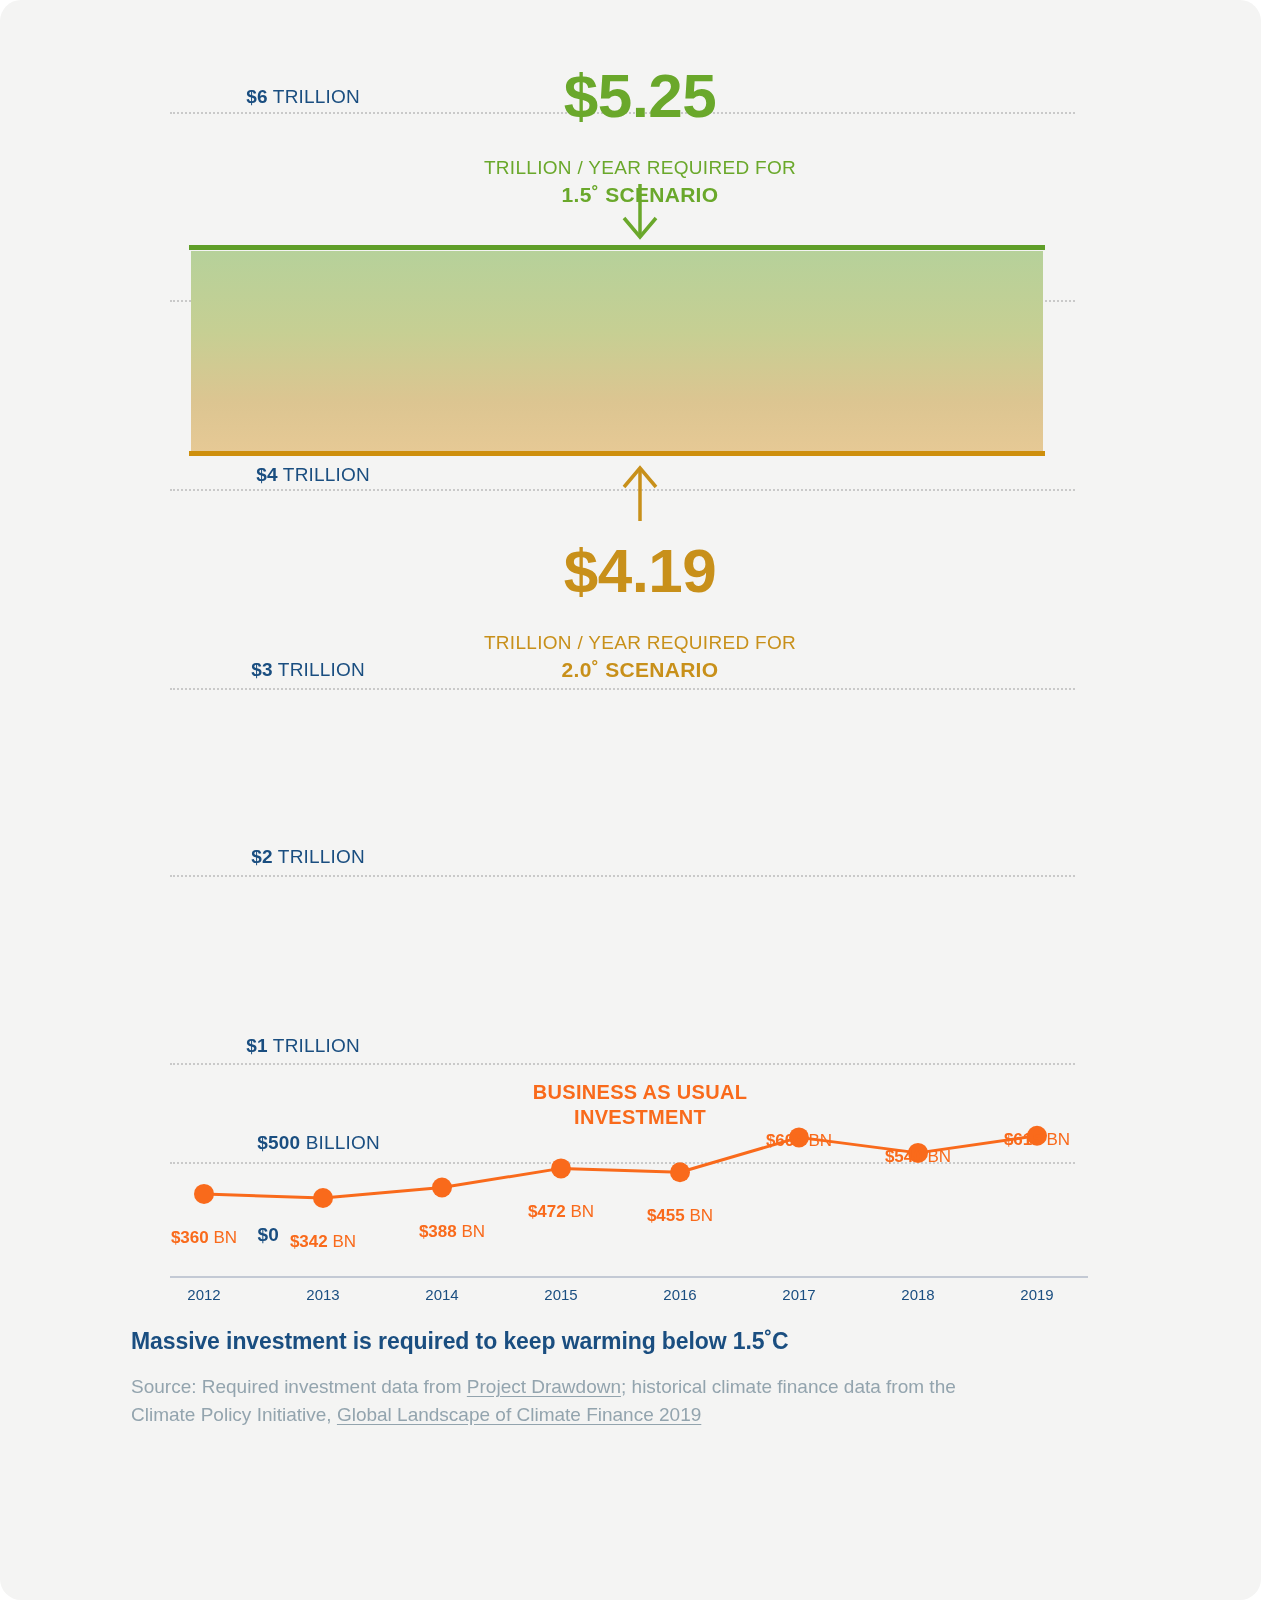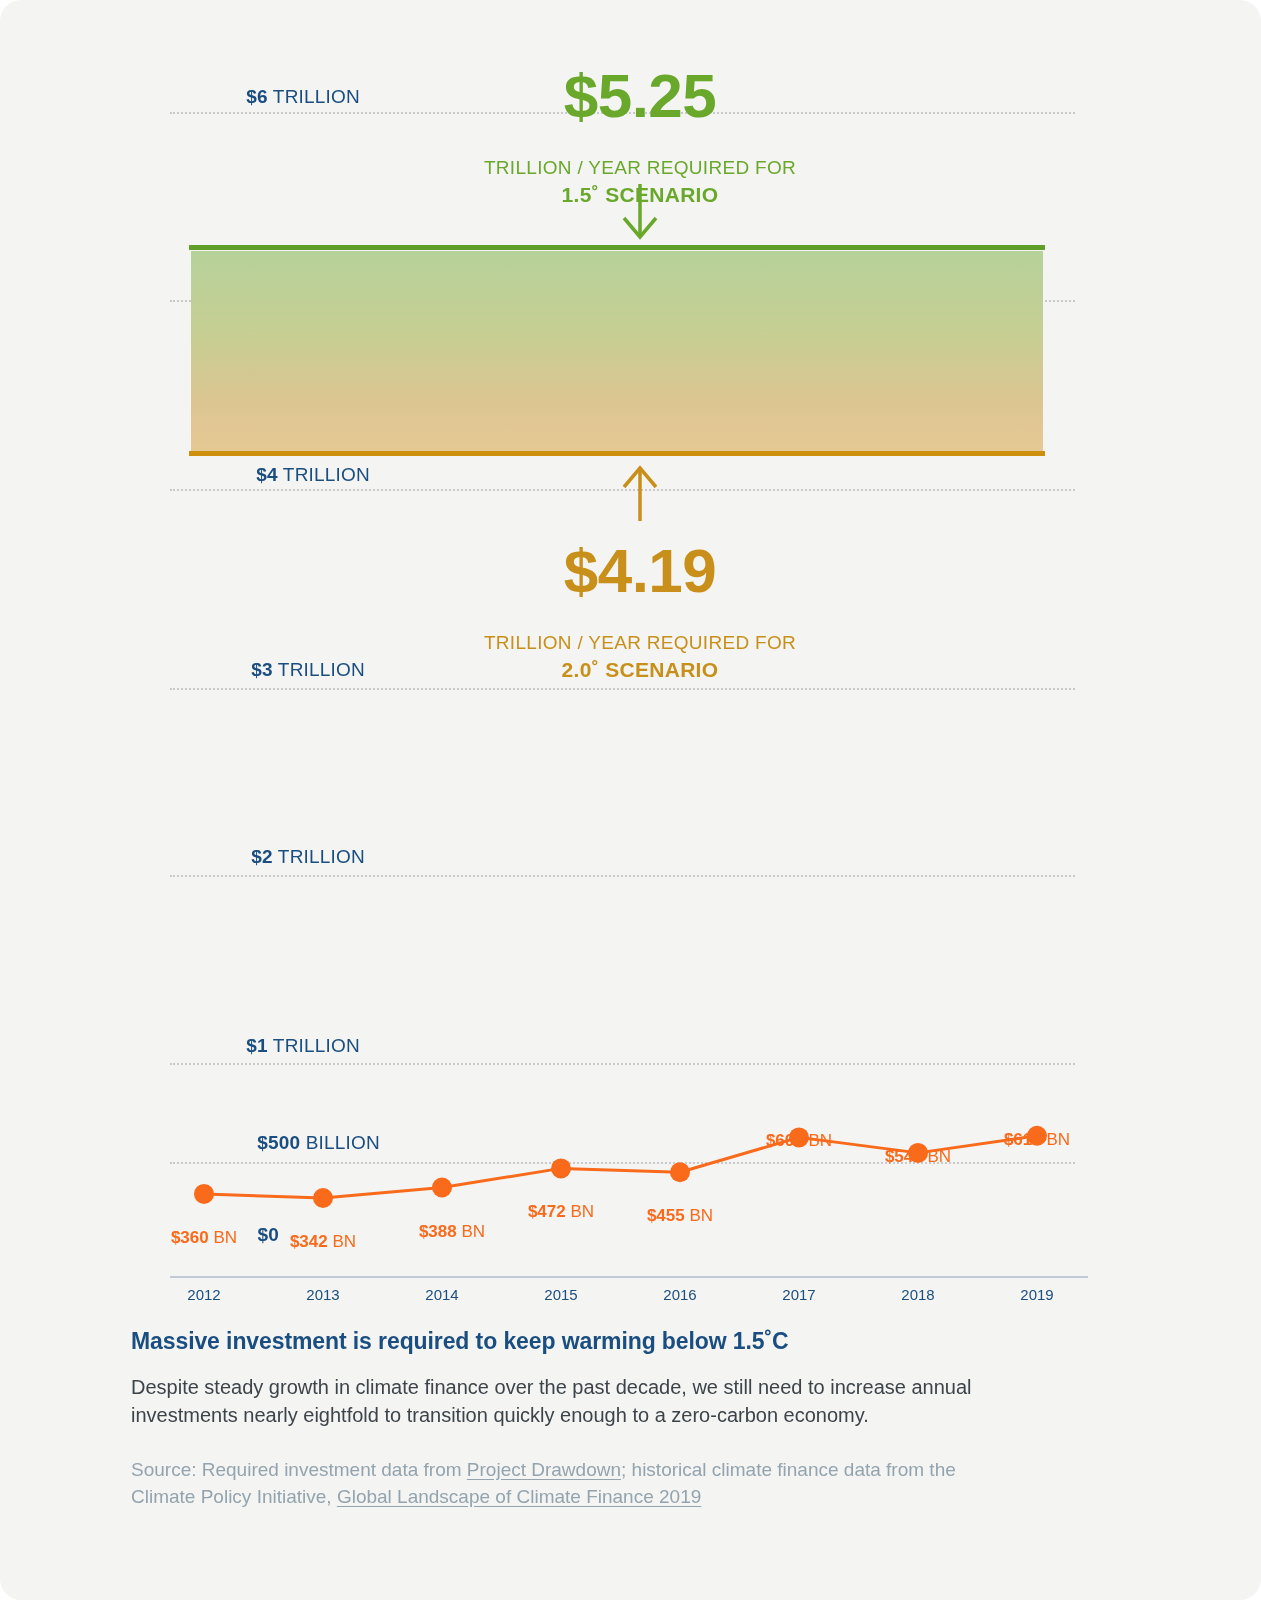--- a/index.html
+++ b/index.html
@@ -230,20 +230,24 @@
   <svg class="arrow" id="arrow-up" viewBox="0 0 60 60">
     <line x1="30" y1="8" x2="30" y2="58" stroke="#c8901a" stroke-width="3.5"></line>
     <polyline points="14,24 30,5 46,24" fill="none" stroke="#c8901a" stroke-width="3.5"></polyline>
   </svg>
   <div class="callout" id="callout-gold">
     <span class="big">$4.19</span>
     <span class="line2">TRILLION / YEAR REQUIRED FOR</span>
     <span class="line3">2.0˚ SCENARIO</span>
   </div>
 
+  <div id="series-title">
+    <div>BUSINESS AS USUAL</div>
+    <div>INVESTMENT</div>
+  </div>
 
   <svg id="linechart">
     <polyline id="series-path" fill="none" stroke="#f96a1b" stroke-width="3" stroke-linejoin="round" points="204,1193.92 323,1198.024 442,1187.536 561,1168.384 680,1172.26 799,1137.376 918,1152.88 1037,1135.78"></polyline>
     <g id="series-markers">
         <circle cx="204" cy="1193.92" r="10" fill="#f96a1b"></circle>
         <circle cx="323" cy="1198.024" r="10" fill="#f96a1b"></circle>
         <circle cx="442" cy="1187.536" r="10" fill="#f96a1b"></circle>
         <circle cx="561" cy="1168.384" r="10" fill="#f96a1b"></circle>
         <circle cx="680" cy="1172.26" r="10" fill="#f96a1b"></circle>
         <circle cx="799" cy="1137.376" r="10" fill="#f96a1b"></circle>
@@ -270,19 +274,18 @@
       <div class="x-tick" style="left: 442px;">2014</div>
       <div class="x-tick" style="left: 561px;">2015</div>
       <div class="x-tick" style="left: 680px;">2016</div>
       <div class="x-tick" style="left: 799px;">2017</div>
       <div class="x-tick" style="left: 918px;">2018</div>
       <div class="x-tick" style="left: 1037px;">2019</div>
     </div>
 
   <div id="footer">
     <h2>Massive investment is required to keep warming below 1.5˚C</h2>
-    <p class="body">Despite steady growth in climate finance over the past decade, we still need to increase annual investments nearly eightfold to transition quickly enough to a zero-carbon economy.</p>
     <p class="source">
       <span>Source: Required investment data from </span><u>Project Drawdown</u><span>; historical climate finance data from the Climate Policy Initiative, </span><u>Global Landscape of Climate Finance 2019</u>
     </p>
   </div>
 
 </div>
 
 </body></html>

